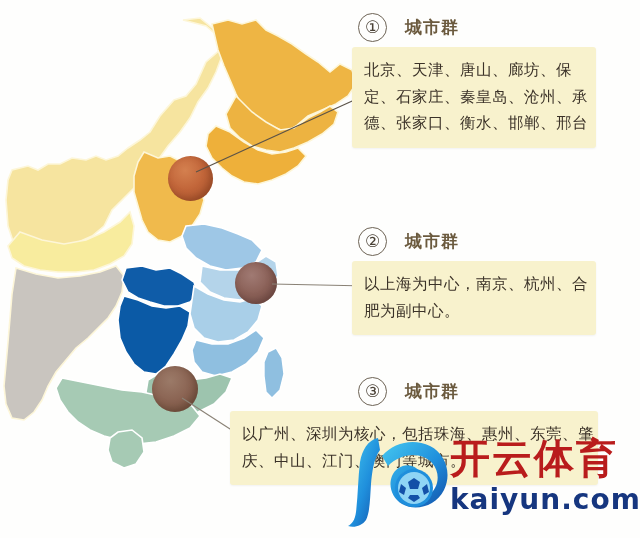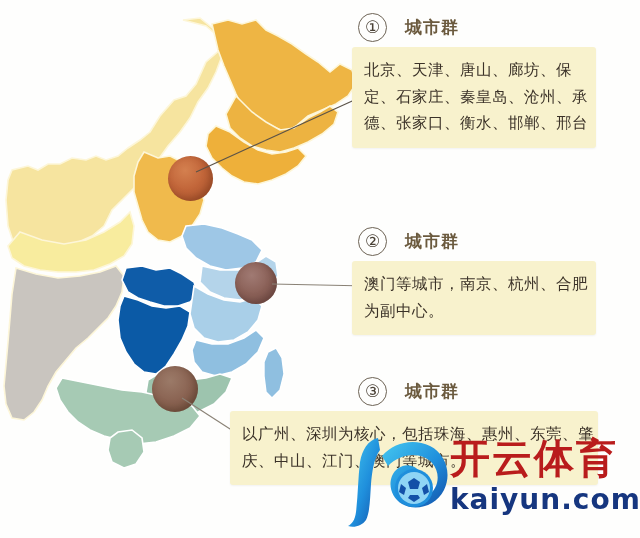--- a/index.html
+++ b/index.html
@@ -189,21 +189,21 @@
         <p>北京、天津、唐山、廊坊、保定、石家庄、秦皇岛、沧州、承德、张家口、衡水、邯郸、邢台</p>
       </div>
     </div>
 
     <div class="sec sec2">
       <div class="head">
         <div class="numcircle">②</div>
         <div class="title-sub">城市群</div>
       </div>
       <div class="box b2">
-        <p>澳门等城市，南京、杭州、合肥为副中心。</p>
+        <p>以上海为中心，南京、杭州、合肥为副中心。</p>
       </div>
     </div>
 
     <div class="sec sec3">
       <div class="head">
         <div class="numcircle">③</div>
         <div class="title-sub">城市群</div>
       </div>
       <div class="box b3">
         <p>以广州、深圳为核心，包括珠海、惠州、东莞、肇庆、中山、江门、澳门等城市。</p>

